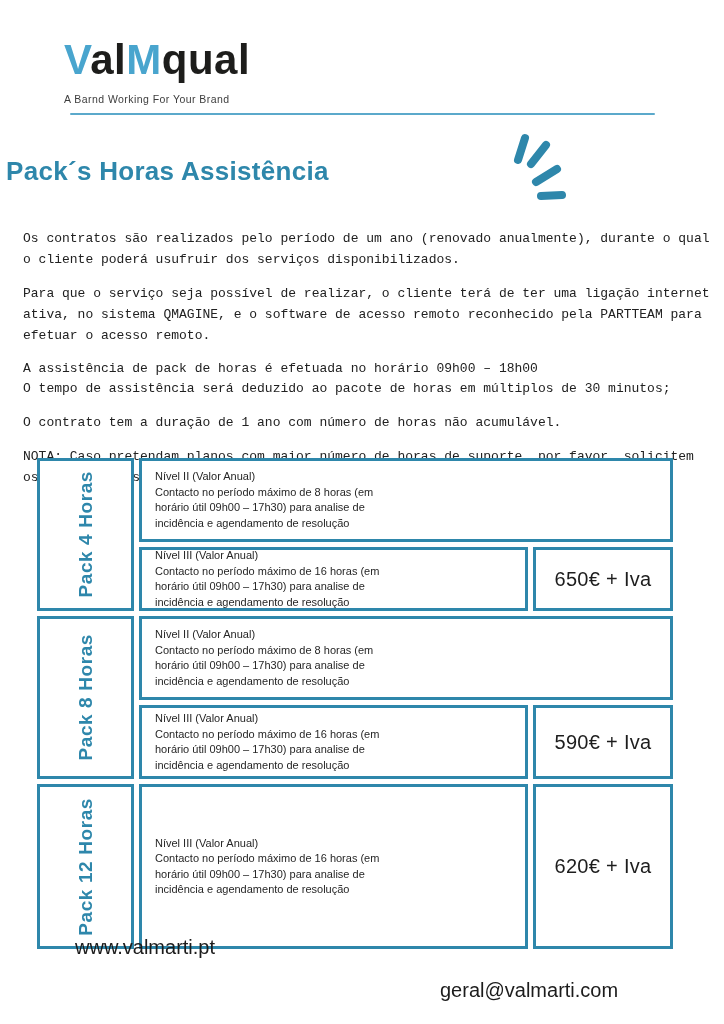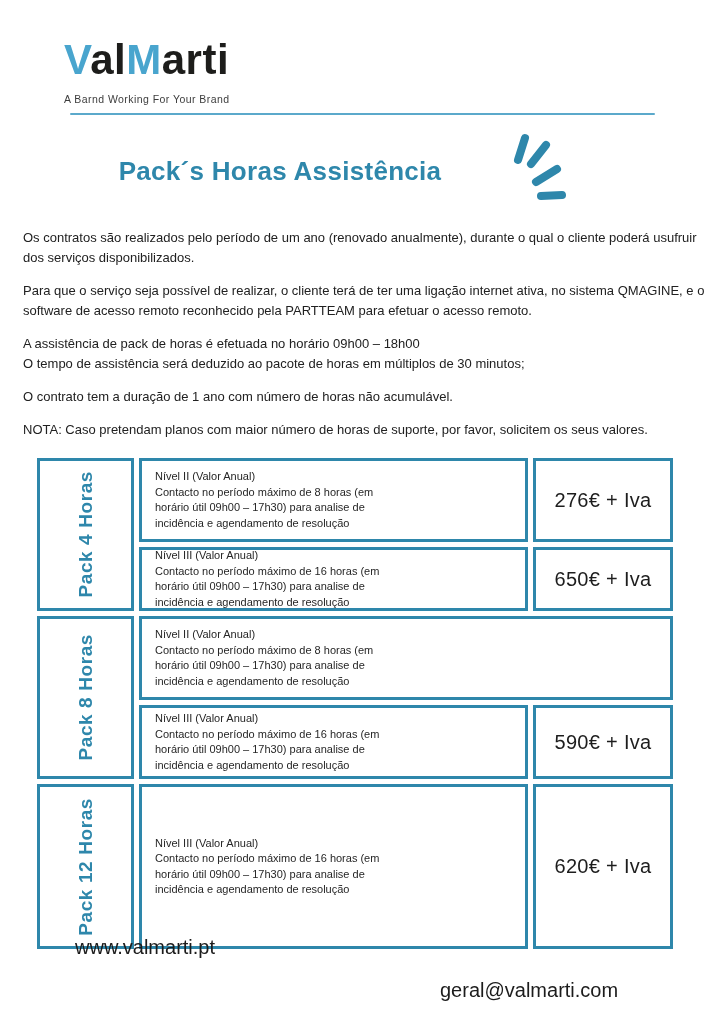--- a/index.html
+++ b/index.html
@@ -40,23 +40,23 @@
     position: absolute;
     left: 70px; top: 113px;
     width: 585px; height: 2px;
     background: #5BA9CB;
     border-radius: 1px;
   }
 
   
   .title-wrap {
     position: absolute;
-    left: 0; top: 156px;
+    left: 16px; top: 156px;
     width: 580px;
-    text-align: center;
+    text-align: left;
   }
   .doc-title {
     display: inline-block;
     font-size: 26px;
     font-weight: 700;
     letter-spacing: 0.3px;
     color: #2E87AB;
     transform: translateX(-10px);
   }
   .sparkle {
@@ -68,21 +68,21 @@
   
   .body-copy {
     position: absolute;
     left: 23px; top: 228px;
     width: 694px;
     font-size: 13px;
     line-height: 20px;
     color: #212121;
   }
   .body-copy p { margin-bottom: 13px; }
-  .body-copy p span { display: inline; }
+  .body-copy p span { display: inline; font-family: Liberation Mono, monospace; }
   .body-copy p .line { display: block; }
 
   
   .pricing {
     position: absolute;
     left: 37px; top: 458px;
     width: 636px;
     display: flex;
     flex-direction: column;
     gap: 5px;
@@ -142,21 +142,21 @@
   
   .footer-site  { position: absolute; left: 75px;  top: 936px; font-size: 20px; color: #1c1c1c; }
   .footer-email { position: absolute; left: 440px; top: 979px; font-size: 20px; color: #1c1c1c; }
 </style>
 </head>
 <body>
 
 <div class="page">
 
   <div class="logo-block">
-    <div class="wordmark"><span class="blue">V</span><span>al</span><span class="blue">M</span><span>arti</span></div>
+    <div class="wordmark"><span class="blue">V</span><span>al</span><span class="blue">M</span><span>qual</span></div>
     <div class="tagline">A Barnd Working For Your Brand</div>
   </div>
 
   <div class="header-rule"></div>
 
   <div class="title-wrap">
     <h1 class="doc-title">Pack´s Horas Assistência</h1>
   </div>
   <svg class="sparkle" viewBox="0 0 62 75" fill="none" xmlns="http://www.w3.org/2000/svg">
     <line x1="21" y1="12" x2="14" y2="34" stroke="#2E87AB" stroke-width="8" stroke-linecap="round"></line>
@@ -183,23 +183,20 @@
         <span class="vlabel">Pack 4 Horas</span>
       </div>
       <div class="rows">
         <div class="row tall">
           <div class="cell desc-box">
             <div class="desc-text">
               <span class="lvl">Nível II (Valor Anual)</span>
               <span>Contacto no período máximo de 8 horas (em horário útil 09h00 – 17h30) para analise de incidência e agendamento de resolução</span>
             </div>
           </div>
-          <div class="cell price-box">
-            <span class="price">276€ + Iva</span>
-          </div>
         </div>
         <div class="row">
           <div class="cell desc-box">
             <div class="desc-text">
               <span class="lvl">Nível III (Valor Anual)</span>
               <span>Contacto no período máximo de 16 horas (em horário útil 09h00 – 17h30) para analise de incidência e agendamento de resolução</span>
             </div>
           </div>
           <div class="cell price-box">
             <span class="price">650€ + Iva</span>

